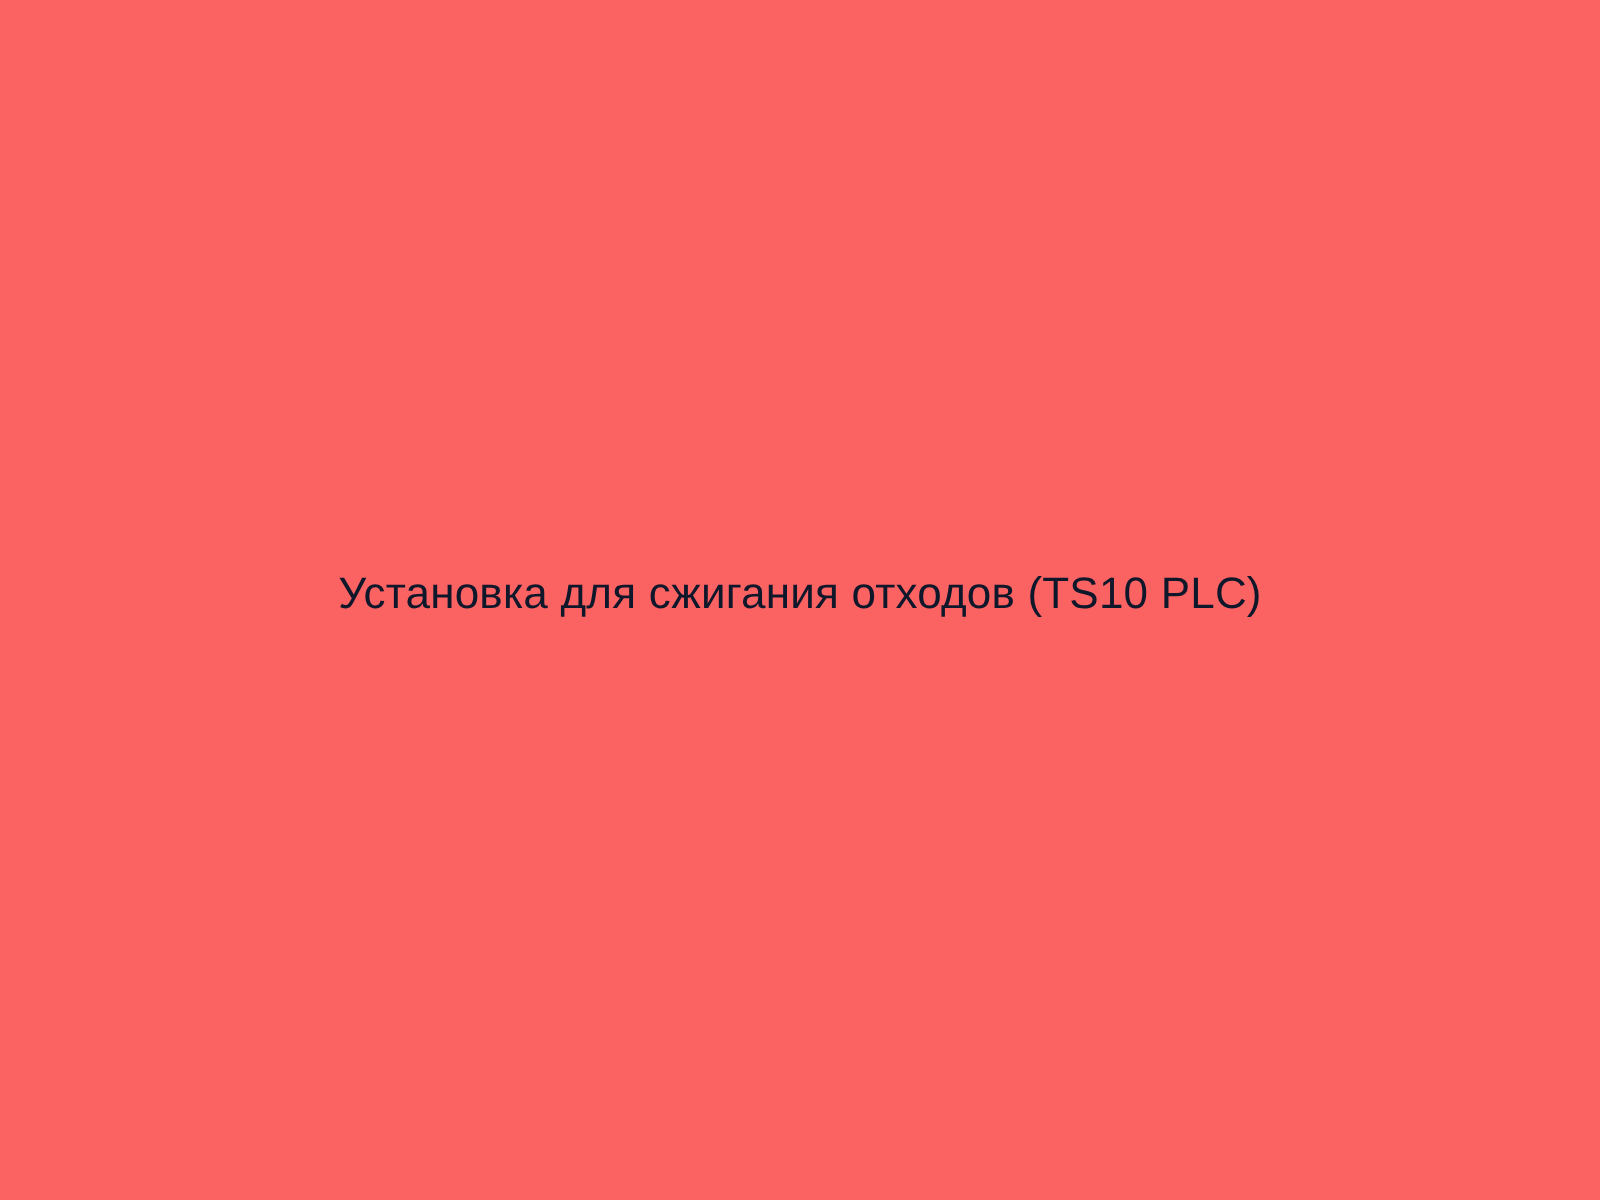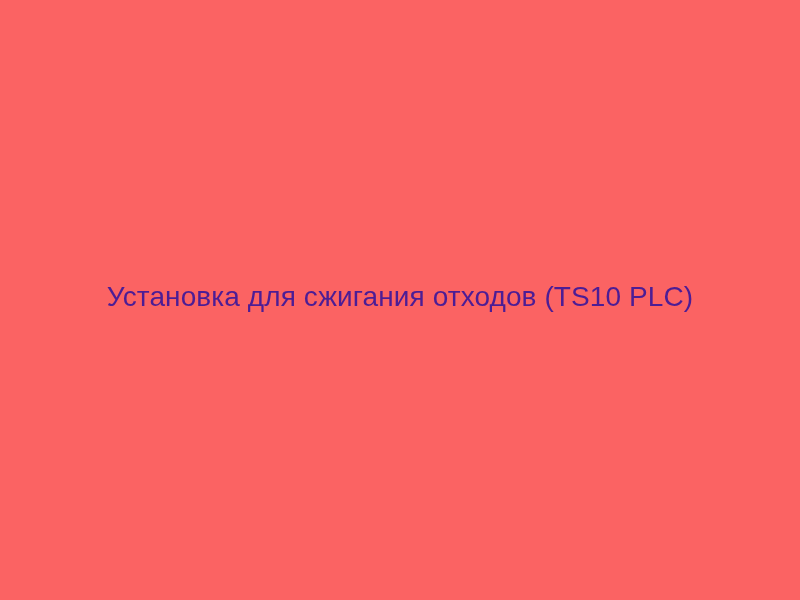--- a/index.html
+++ b/index.html
@@ -31,25 +31,25 @@
     max-width: 620px;
     
     margin-bottom: 6px;
     padding: 0;
     text-align: center;
   }
 
   .caption-text {
     margin: 0;
     font-family: "Liberation Sans", "DejaVu Sans", sans-serif;
-    font-size: 28px;
+    font-size: 22px;
     font-weight: 400;
     line-height: 52px;
     letter-spacing: 0.1px;
-    color: #4c1d95;
+    color: #0f172a;
     text-align: center;
     word-wrap: break-word;
     -webkit-font-smoothing: antialiased;
   }
 </style>
 </head>
 <body>
 
 <div class="placeholder-card">
 

